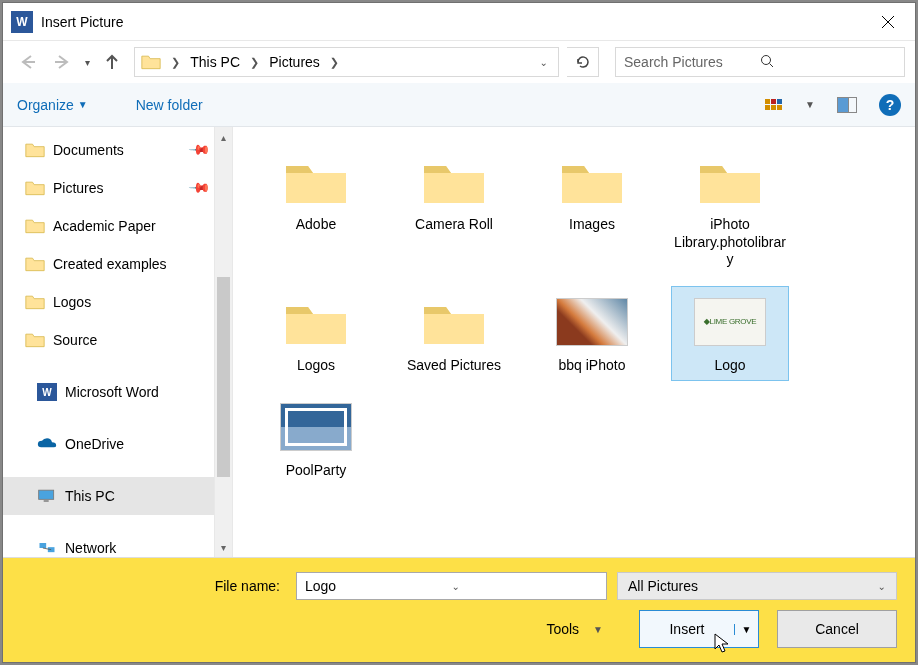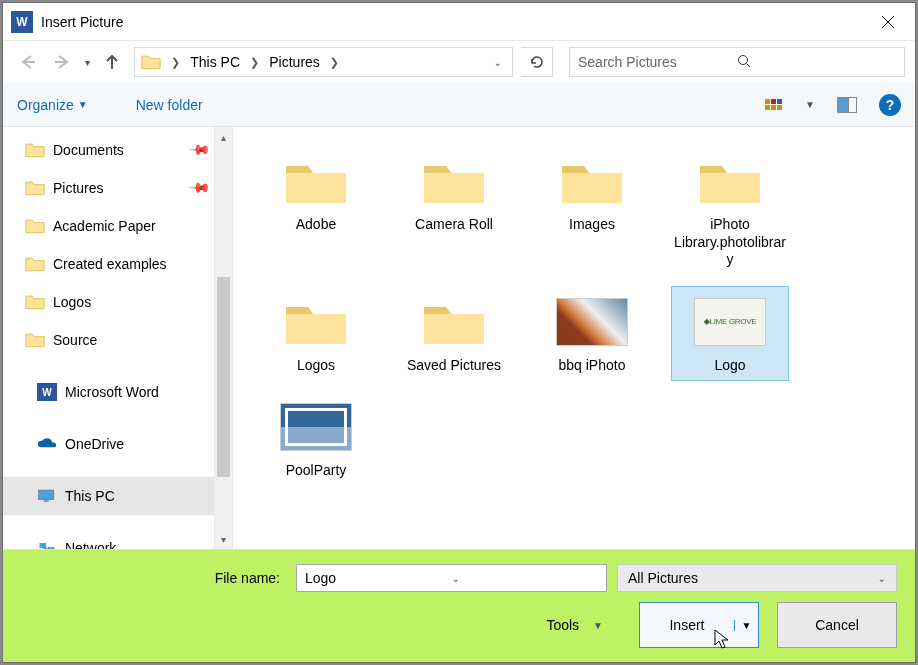--- a/index.html
+++ b/index.html
@@ -87,21 +87,21 @@
     width: 32px;
     height: 30px;
     border-top:1px solid #d9d9d9;
     border-right:1px solid #d9d9d9;
     border-bottom:1px solid #d9d9d9;
     display:flex; align-items:center; justify-content:center;
     color:#444;
     margin-right: 8px;
   }
   .searchbox {
-    width: 336px;
+    width: 290px;
     height: 30px;
     border: 1px solid #d9d9d9;
     display: flex;
     align-items: center;
     padding: 0 8px;
     color: #666;
   }
   .searchbox span { flex:1; }
   .searchbox .mag { color:#333; }
 
@@ -196,42 +196,42 @@
   .thumb-img {
     width:72px; height:48px; border:1px solid #ccc; background:#eee;
     display:flex; align-items:center; justify-content:center; font-size:8px; color:#3a6e2c;
   }
   .thumb-logo::before { content:"◆LIME GROVE"; letter-spacing:-0.3px; }
   .thumb-pool { background:linear-gradient(#336699 50%, #88aacc 50%); position:relative; }
   .thumb-pool::before { content:""; position:absolute; inset:4px; border:3px solid #fff; }
 
   
   .footer {
-    background:#bef264;
+    background:#fde047;
     border-top:1px solid #ddd;
     padding: 14px 18px 14px 18px;
     display:flex;
     flex-direction:column;
     gap:10px;
   }
   .footer-row1 { display:flex; align-items:center; gap:10px; }
   .fname-label { width: 265px; text-align:right; padding-right:6px; }
   .fname-input {
     flex:1; height:28px; border:1px solid #a9a9a9; background:#fff;
     display:flex; align-items:center; padding:0 8px;
   }
   .fname-input span { flex:1; }
   .filter-select {
     width:280px; height:28px; border:1px solid #c9c9c9; background:#eaeaea;
     display:flex; align-items:center; padding:0 10px;
   }
   .footer-row2 { display:flex; align-items:center; justify-content:flex-end; gap:18px; }
   .tools { display:flex; align-items:center; gap:14px; margin-right: 18px; }
   .btn {
-    height:46px; border:1px solid #a0a0a0; background:#e9e9e9;
+    height:38px; border:1px solid #a0a0a0; background:#e9e9e9;
     display:flex; align-items:center; justify-content:center;
     cursor:pointer;
   }
   .btn-insert {
     width:120px;
     border:1px solid #2a8bd4;
     background:#f2f8fd;
     display:flex;
   }
   .btn-insert .main { flex:1; display:flex; align-items:center; justify-content:center; position:relative; }

